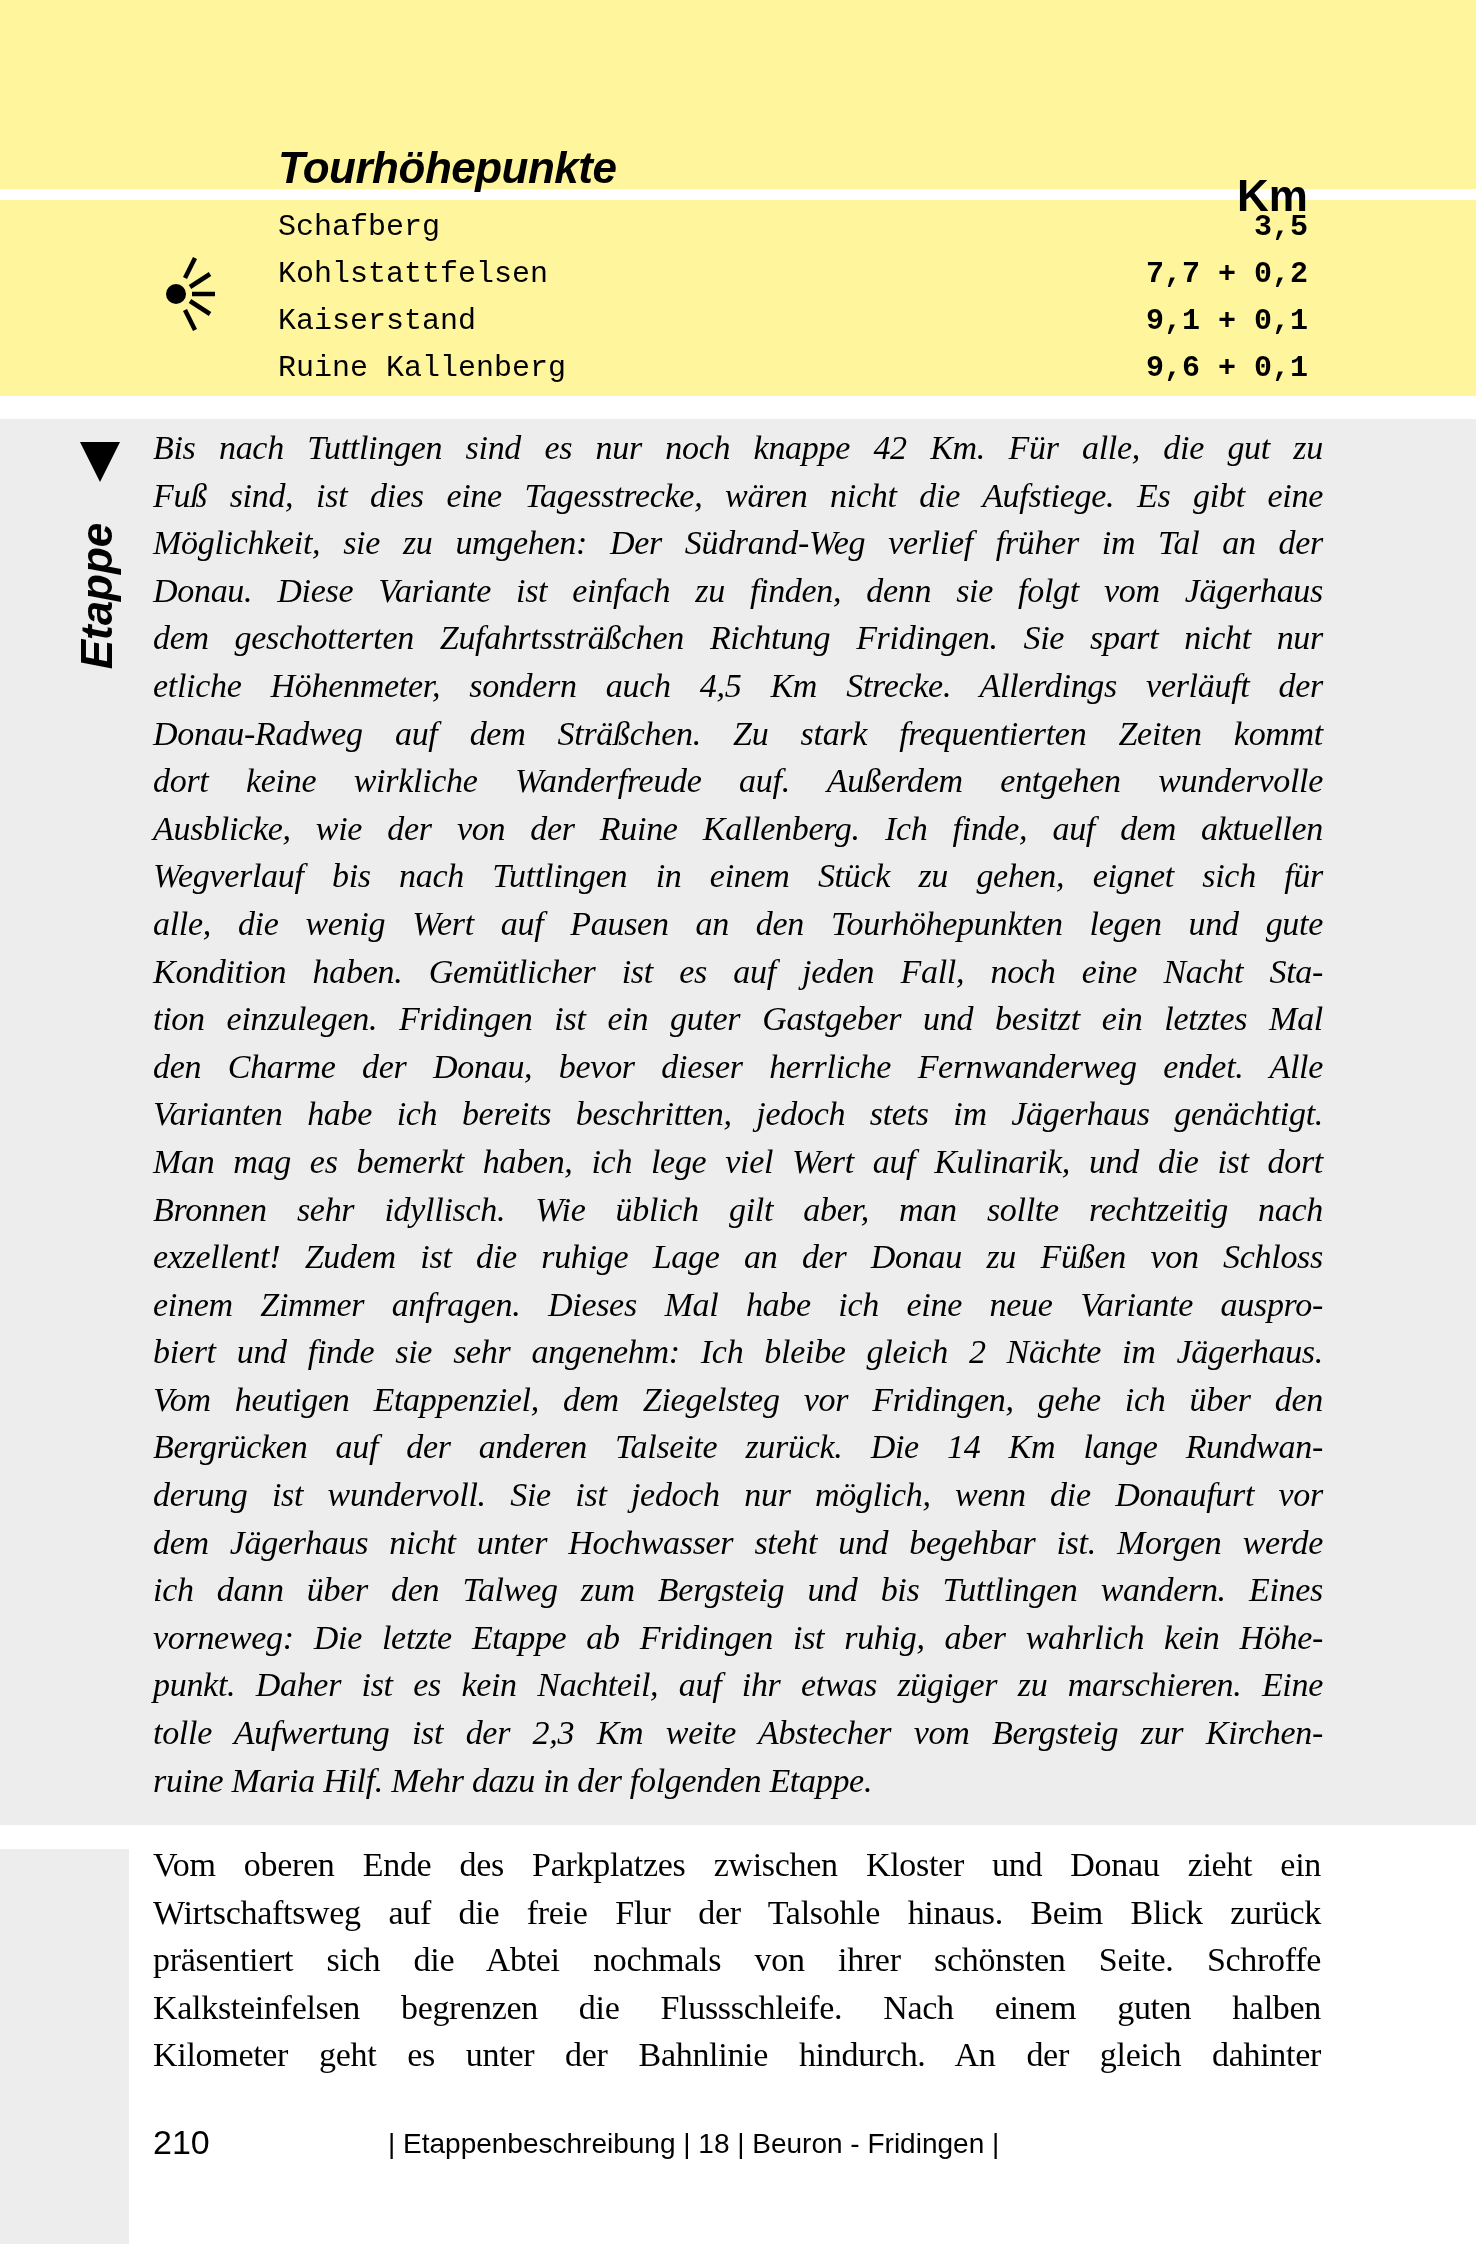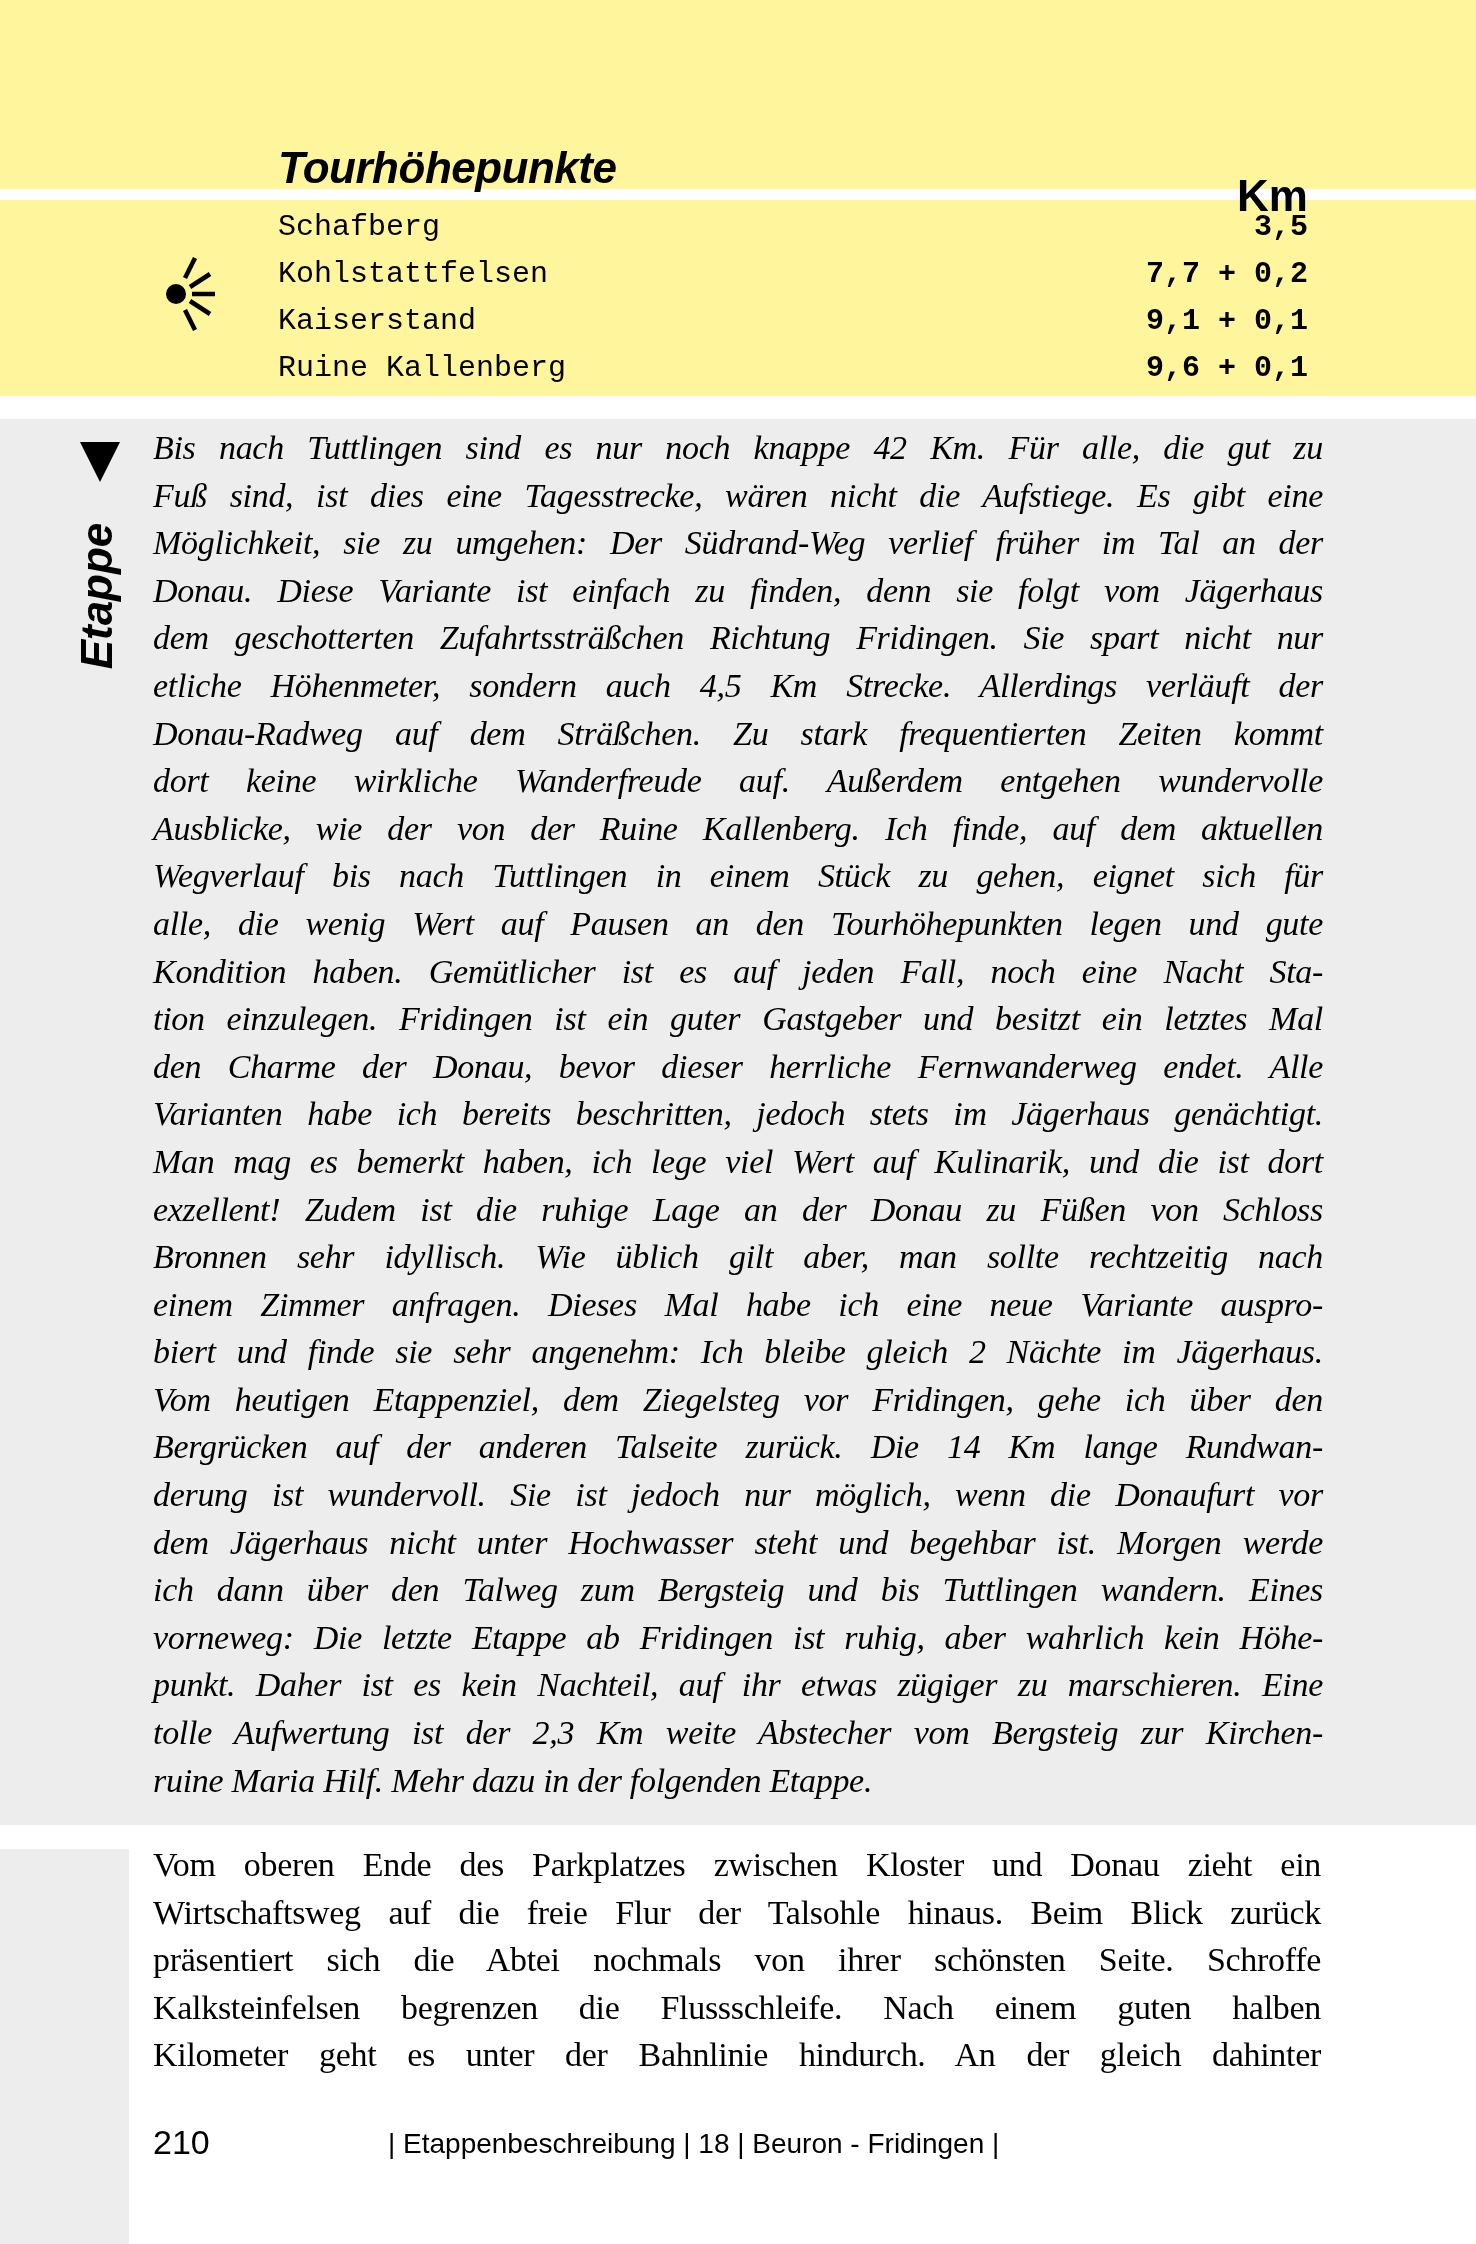--- a/index.html
+++ b/index.html
@@ -123,22 +123,22 @@
   <span class="line">Donau-Radweg auf dem Sträßchen. Zu stark frequentierten Zeiten kommt</span>
   <span class="line">dort keine wirkliche Wanderfreude auf. Außerdem entgehen wundervolle</span>
   <span class="line">Ausblicke, wie der von der Ruine Kallenberg. Ich finde, auf dem aktuellen</span>
   <span class="line">Wegverlauf bis nach Tuttlingen in einem Stück zu gehen, eignet sich für</span>
   <span class="line">alle, die wenig Wert auf Pausen an den Tourhöhepunkten legen und gute</span>
   <span class="line">Kondition haben. Gemütlicher ist es auf jeden Fall, noch eine Nacht Sta-</span>
   <span class="line">tion einzulegen. Fridingen ist ein guter Gastgeber und besitzt ein letztes Mal</span>
   <span class="line">den Charme der Donau, bevor dieser herrliche Fernwanderweg endet. Alle</span>
   <span class="line">Varianten habe ich bereits beschritten, jedoch stets im Jägerhaus genächtigt.</span>
   <span class="line">Man mag es bemerkt haben, ich lege viel Wert auf Kulinarik, und die ist dort</span>
+  <span class="line">Bronnen sehr idyllisch. Wie üblich gilt aber, man sollte rechtzeitig nach</span>
   <span class="line">exzellent! Zudem ist die ruhige Lage an der Donau zu Füßen von Schloss</span>
-  <span class="line">Bronnen sehr idyllisch. Wie üblich gilt aber, man sollte rechtzeitig nach</span>
   <span class="line">einem Zimmer anfragen. Dieses Mal habe ich eine neue Variante auspro-</span>
   <span class="line">biert und finde sie sehr angenehm: Ich bleibe gleich 2 Nächte im Jägerhaus.</span>
   <span class="line">Vom heutigen Etappenziel, dem Ziegelsteg vor Fridingen, gehe ich über den</span>
   <span class="line">Bergrücken auf der anderen Talseite zurück. Die 14 Km lange Rundwan-</span>
   <span class="line">derung ist wundervoll. Sie ist jedoch nur möglich, wenn die Donaufurt vor</span>
   <span class="line">dem Jägerhaus nicht unter Hochwasser steht und begehbar ist. Morgen werde</span>
   <span class="line">ich dann über den Talweg zum Bergsteig und bis Tuttlingen wandern. Eines</span>
   <span class="line">vorneweg: Die letzte Etappe ab Fridingen ist ruhig, aber wahrlich kein Höhe-</span>
   <span class="line">punkt. Daher ist es kein Nachteil, auf ihr etwas zügiger zu marschieren. Eine</span>
   <span class="line">tolle Aufwertung ist der 2,3 Km weite Abstecher vom Bergsteig zur Kirchen-</span>

